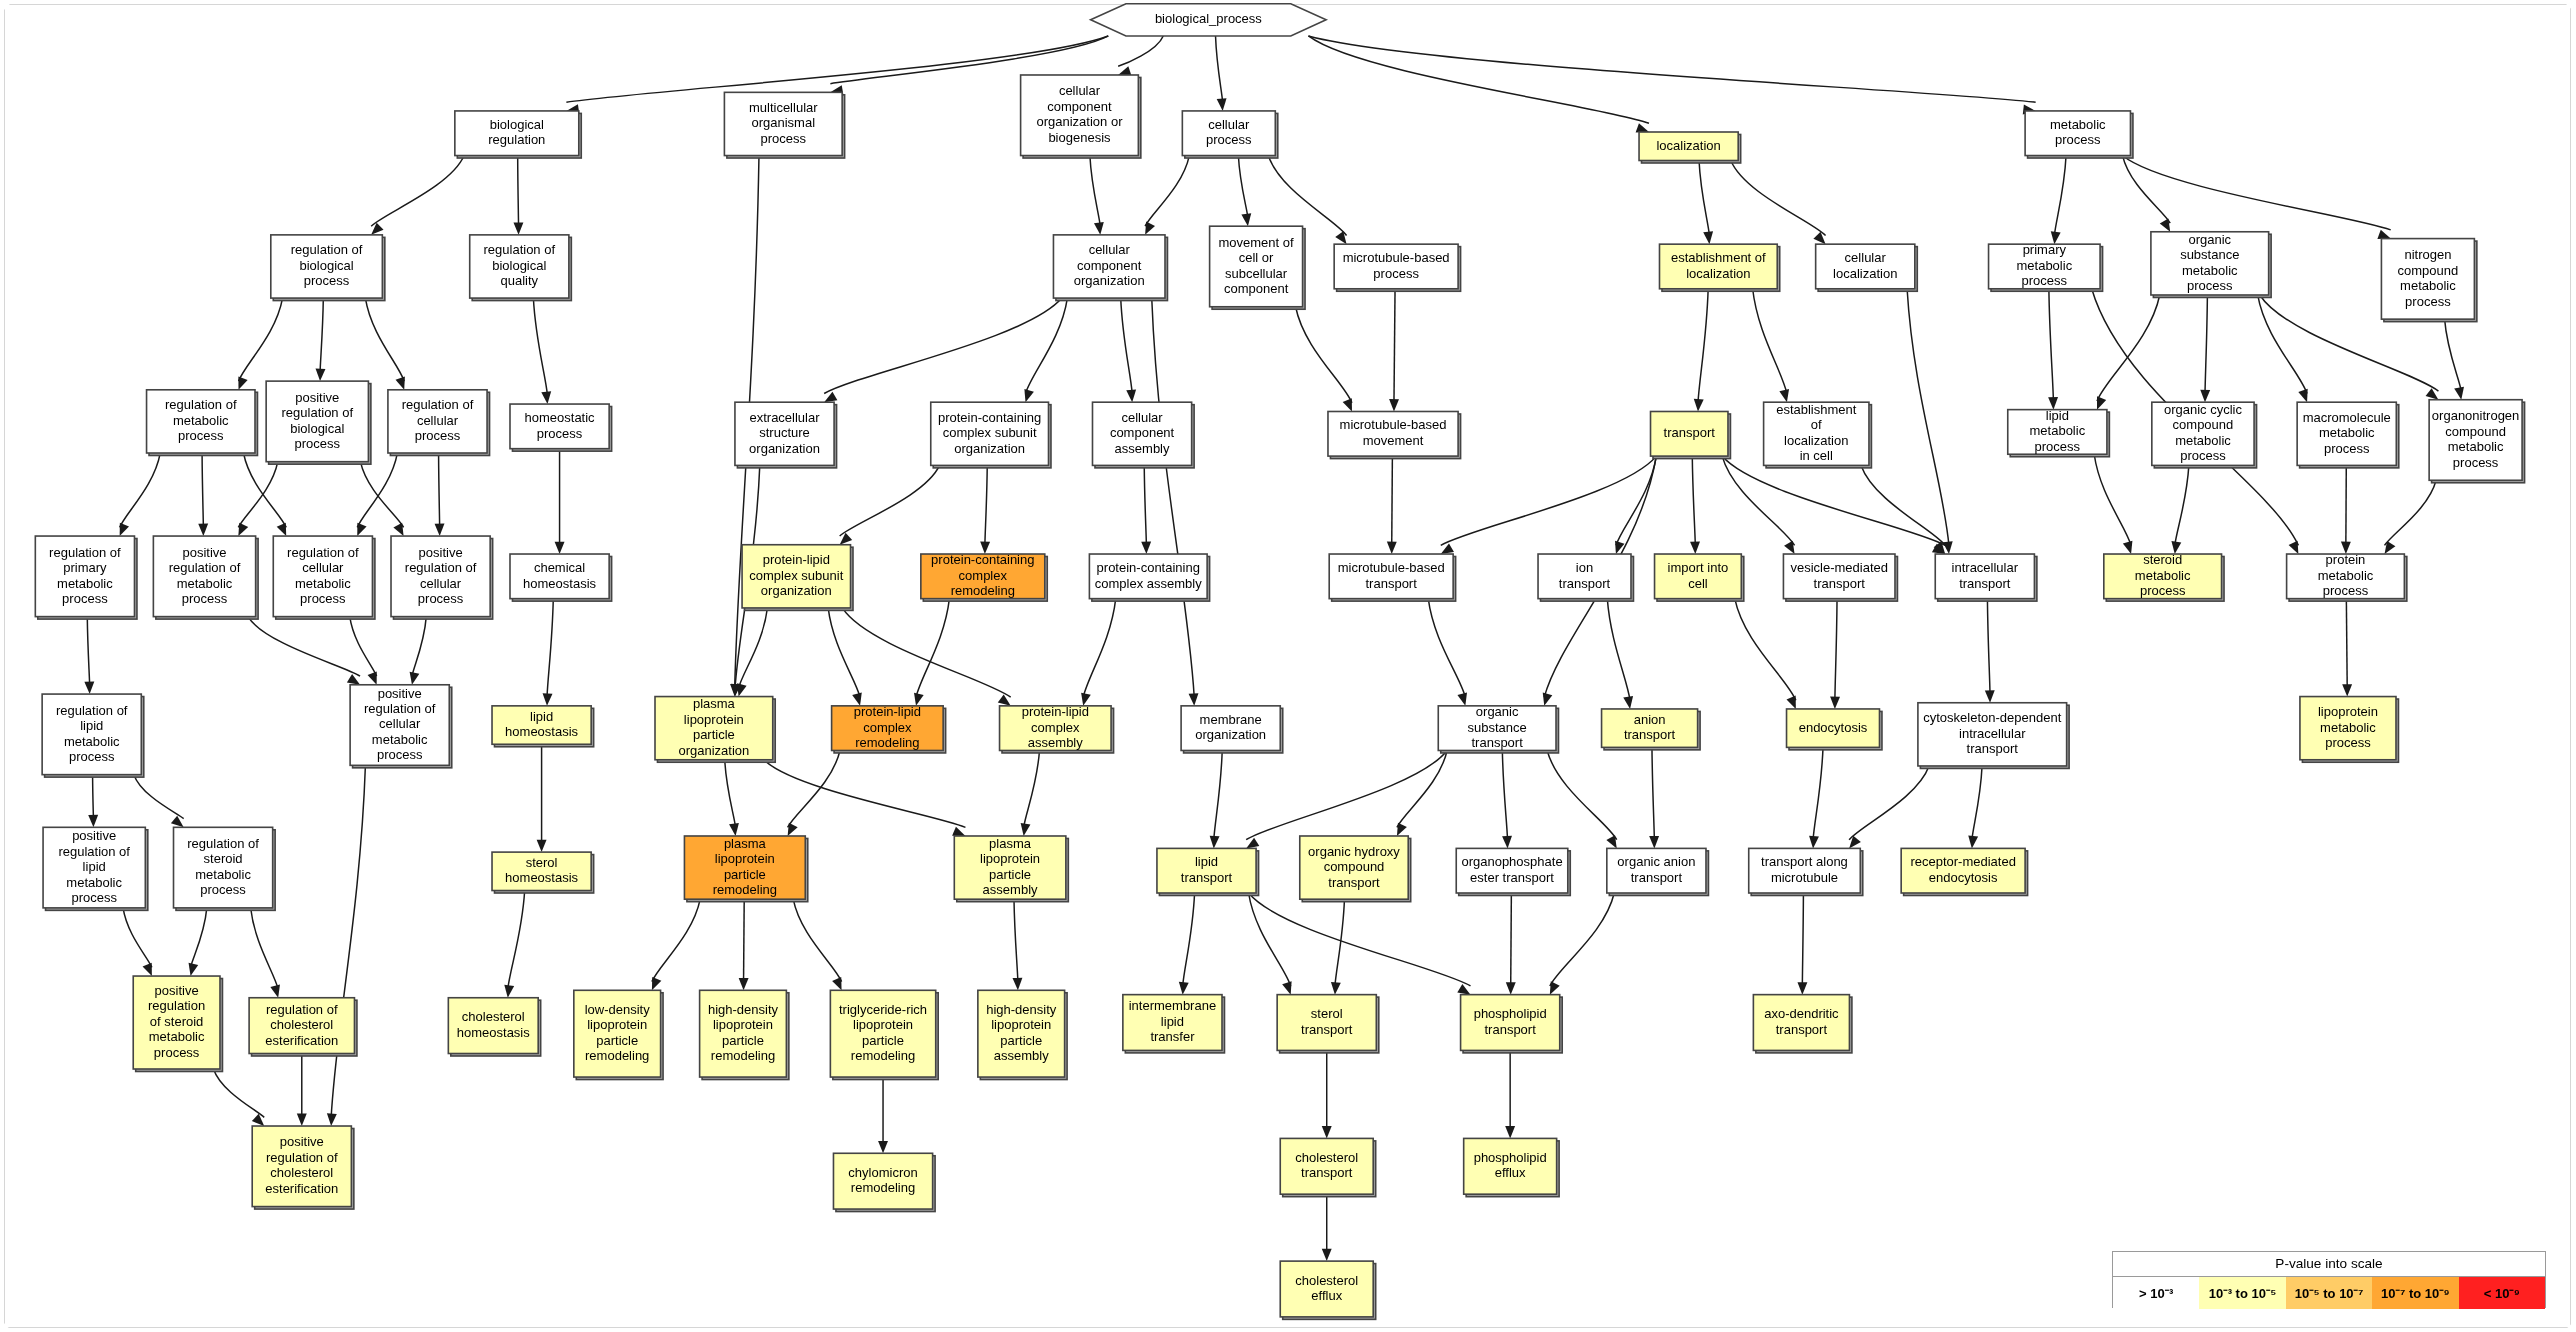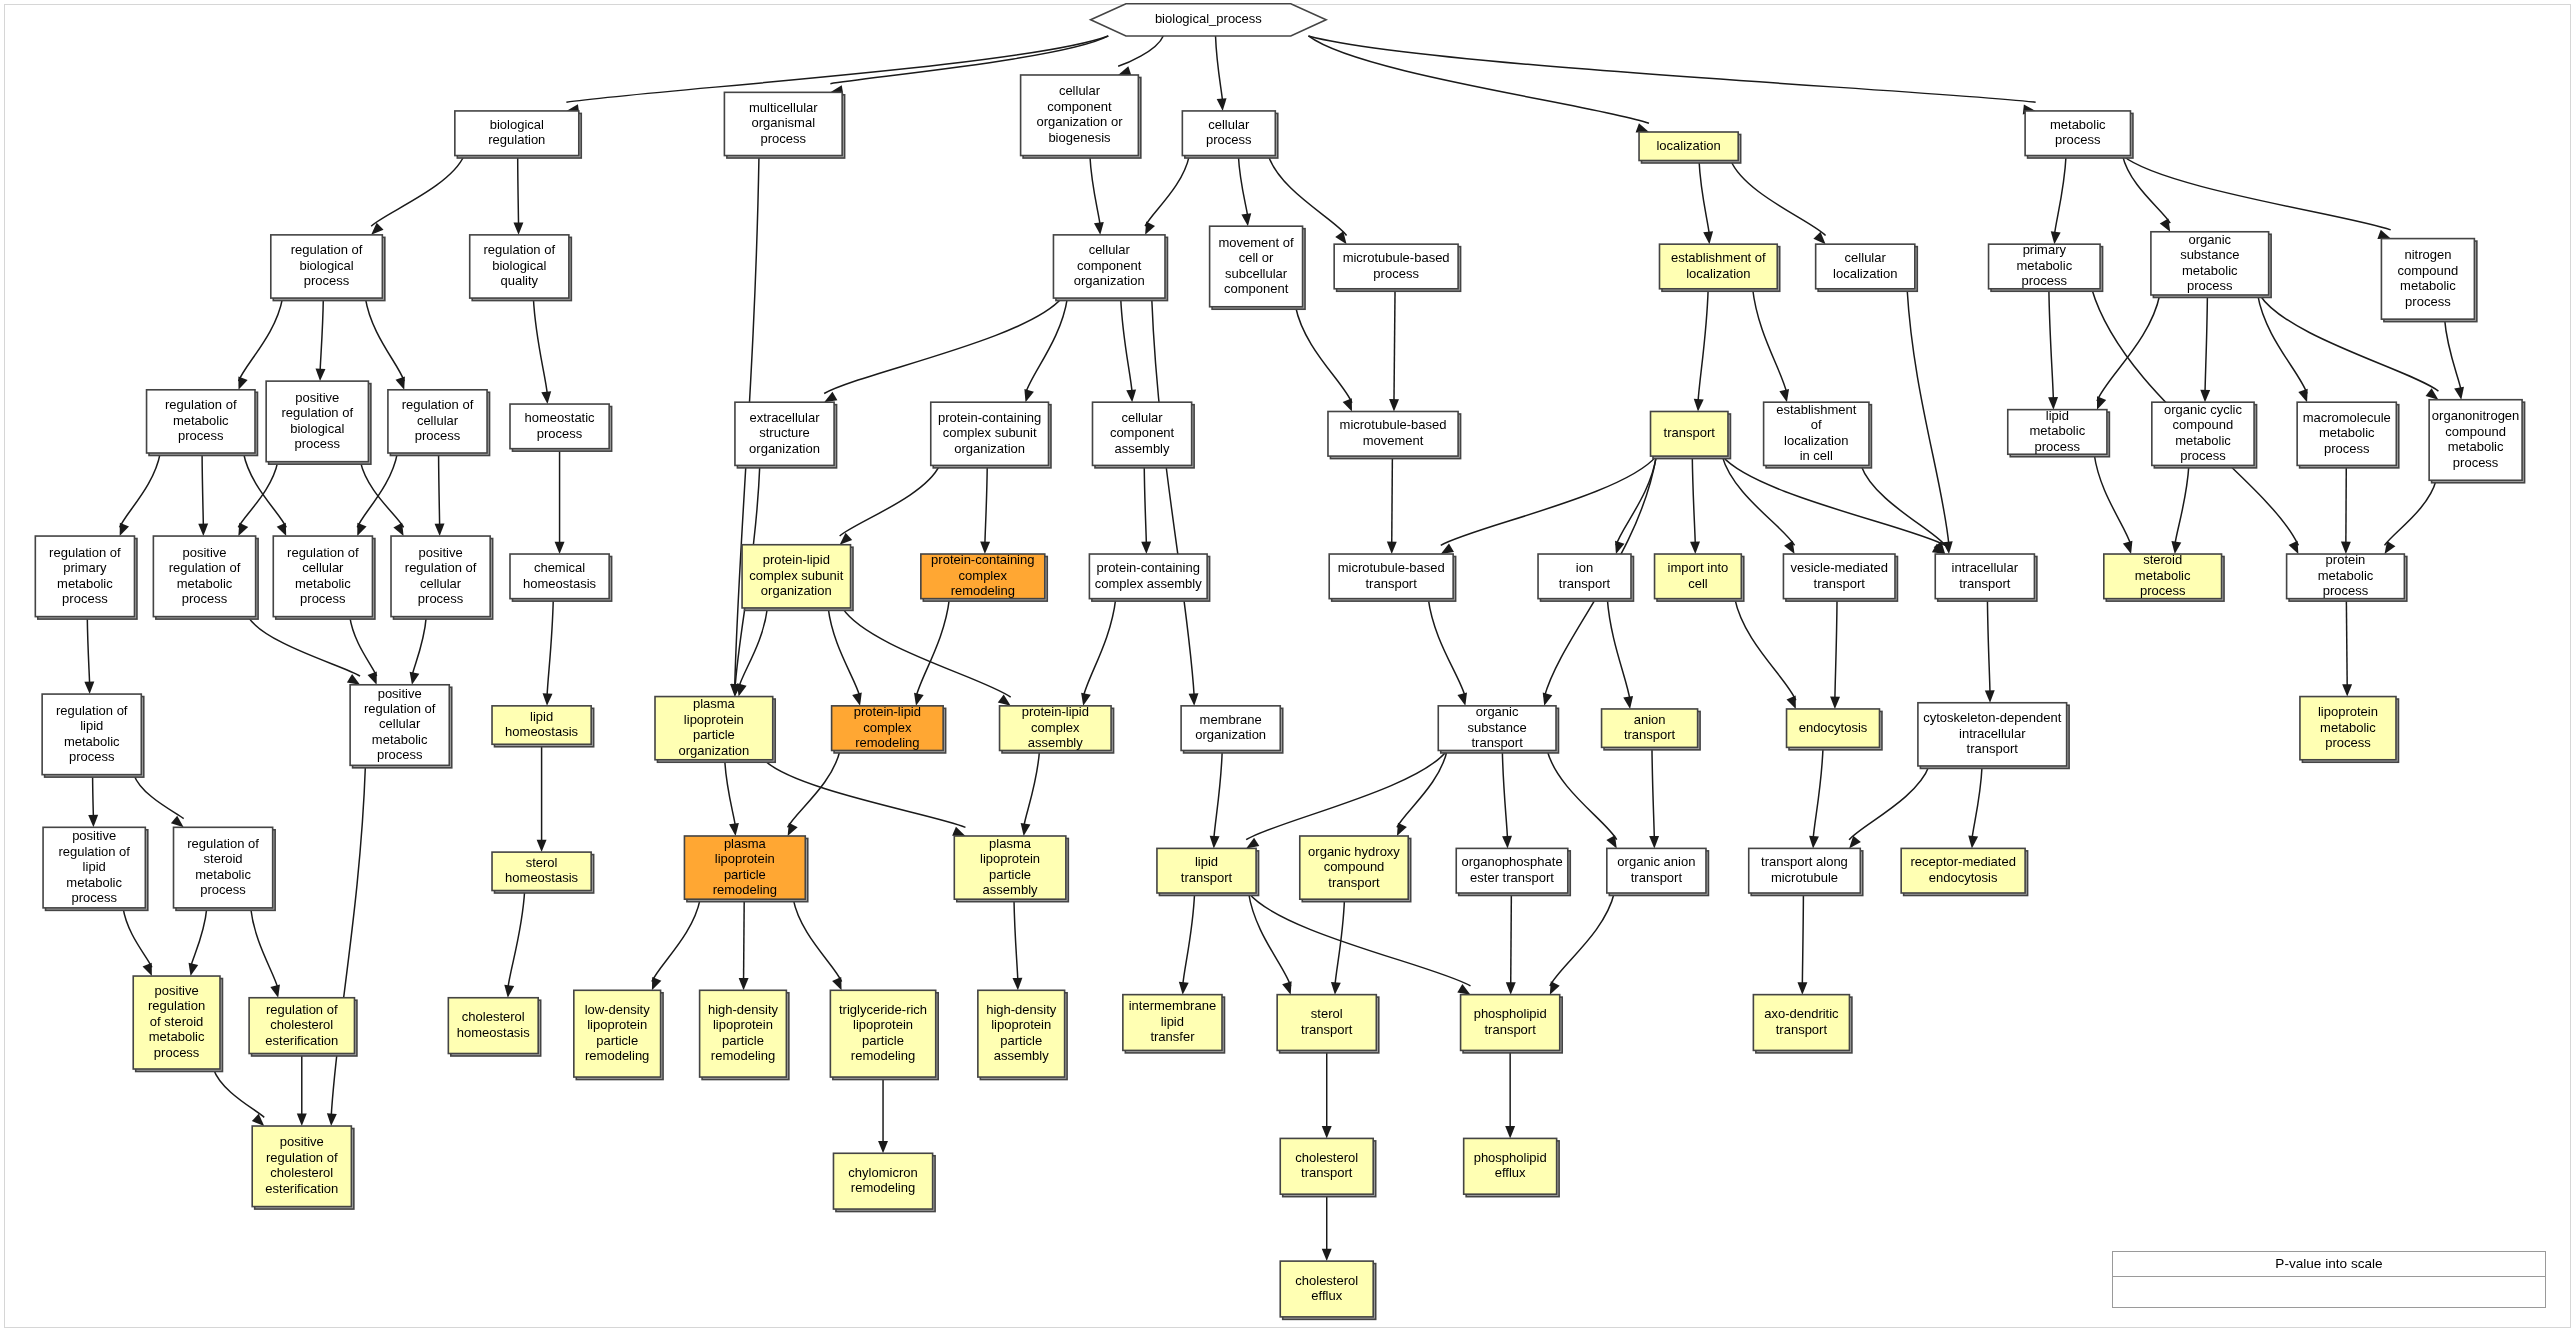--- a/index.html
+++ b/index.html
@@ -1,17 +1,17 @@
 <!DOCTYPE html>
 <html style="font-size:10px"><head>
 <meta charset="utf-8">
 <style>
   html,body{margin:0;padding:0;background:#ffffff;}
   body{font-family:"Liberation Sans", sans-serif;}
-  #stage{position:relative;width:2576px;height:1333px;background:#ffffff;overflow:hidden;}
+  #stage{position:relative;width:2576px;height:1333px;background:#ffffff;overflow:hidden;border-radius:23px;}
   #frame{position:absolute;left:3.7px;top:3.7px;width:2567px;height:1324px;border:1.2px solid #d6d6d6;box-sizing:border-box;background:#fff;}
   svg#graph{position:absolute;left:0;top:0;width:2576px;height:1333px;}
   .node rect{stroke:#444444;stroke-width:2.6;}
   .node text{font-family:"Liberation Sans", sans-serif;font-size:21px;fill:#000;text-anchor:middle;dominant-baseline:middle;}
   .edge{fill:none;stroke:#1a1a1a;stroke-width:2.4;}
   .arrowhead{fill:#1a1a1a;stroke:none;}
   #legend{position:absolute;left:2112px;top:1251px;width:434px;height:57px;
           border:0.6px solid #9a9a9a;background:#fff;box-sizing:border-box;}
   #legend .ltitle{height:23.5px;line-height:23.5px;text-align:center;font-size:13.6px;color:#000;
                   border-bottom:0.6px solid #9a9a9a;}
@@ -840,15 +840,22 @@
           <rect x="2070" y="2039" width="150" height="90" fill="#a8a8a8"></rect>
           <rect x="2066" y="2035" width="150" height="90" fill="#ffffb3" stroke="#444444" stroke-width="2.6"></rect>
           <text x="2141" y="2067.5">cholesterol</text>
           <text x="2141" y="2092.5">efflux</text>
         </g>
       </g>
   </svg>
 
   <div id="legend">
     <div class="ltitle">P-value into scale</div>
+    <div class="lrow" id="legend-row">
+        <div class="lcell" style="background: rgb(255, 255, 255);">&gt; 10⁻³</div>
+        <div class="lcell" style="background: rgb(255, 255, 179);">10⁻³ to 10⁻⁵</div>
+        <div class="lcell" style="background: rgb(255, 204, 102);">10⁻⁵ to 10⁻⁷</div>
+        <div class="lcell" style="background: rgb(255, 167, 51);">10⁻⁷ to 10⁻⁹</div>
+        <div class="lcell" style="background: rgb(255, 32, 32);">&lt; 10⁻⁹</div>
+      </div>
   </div>
 </div>
 
 
 </body></html>

